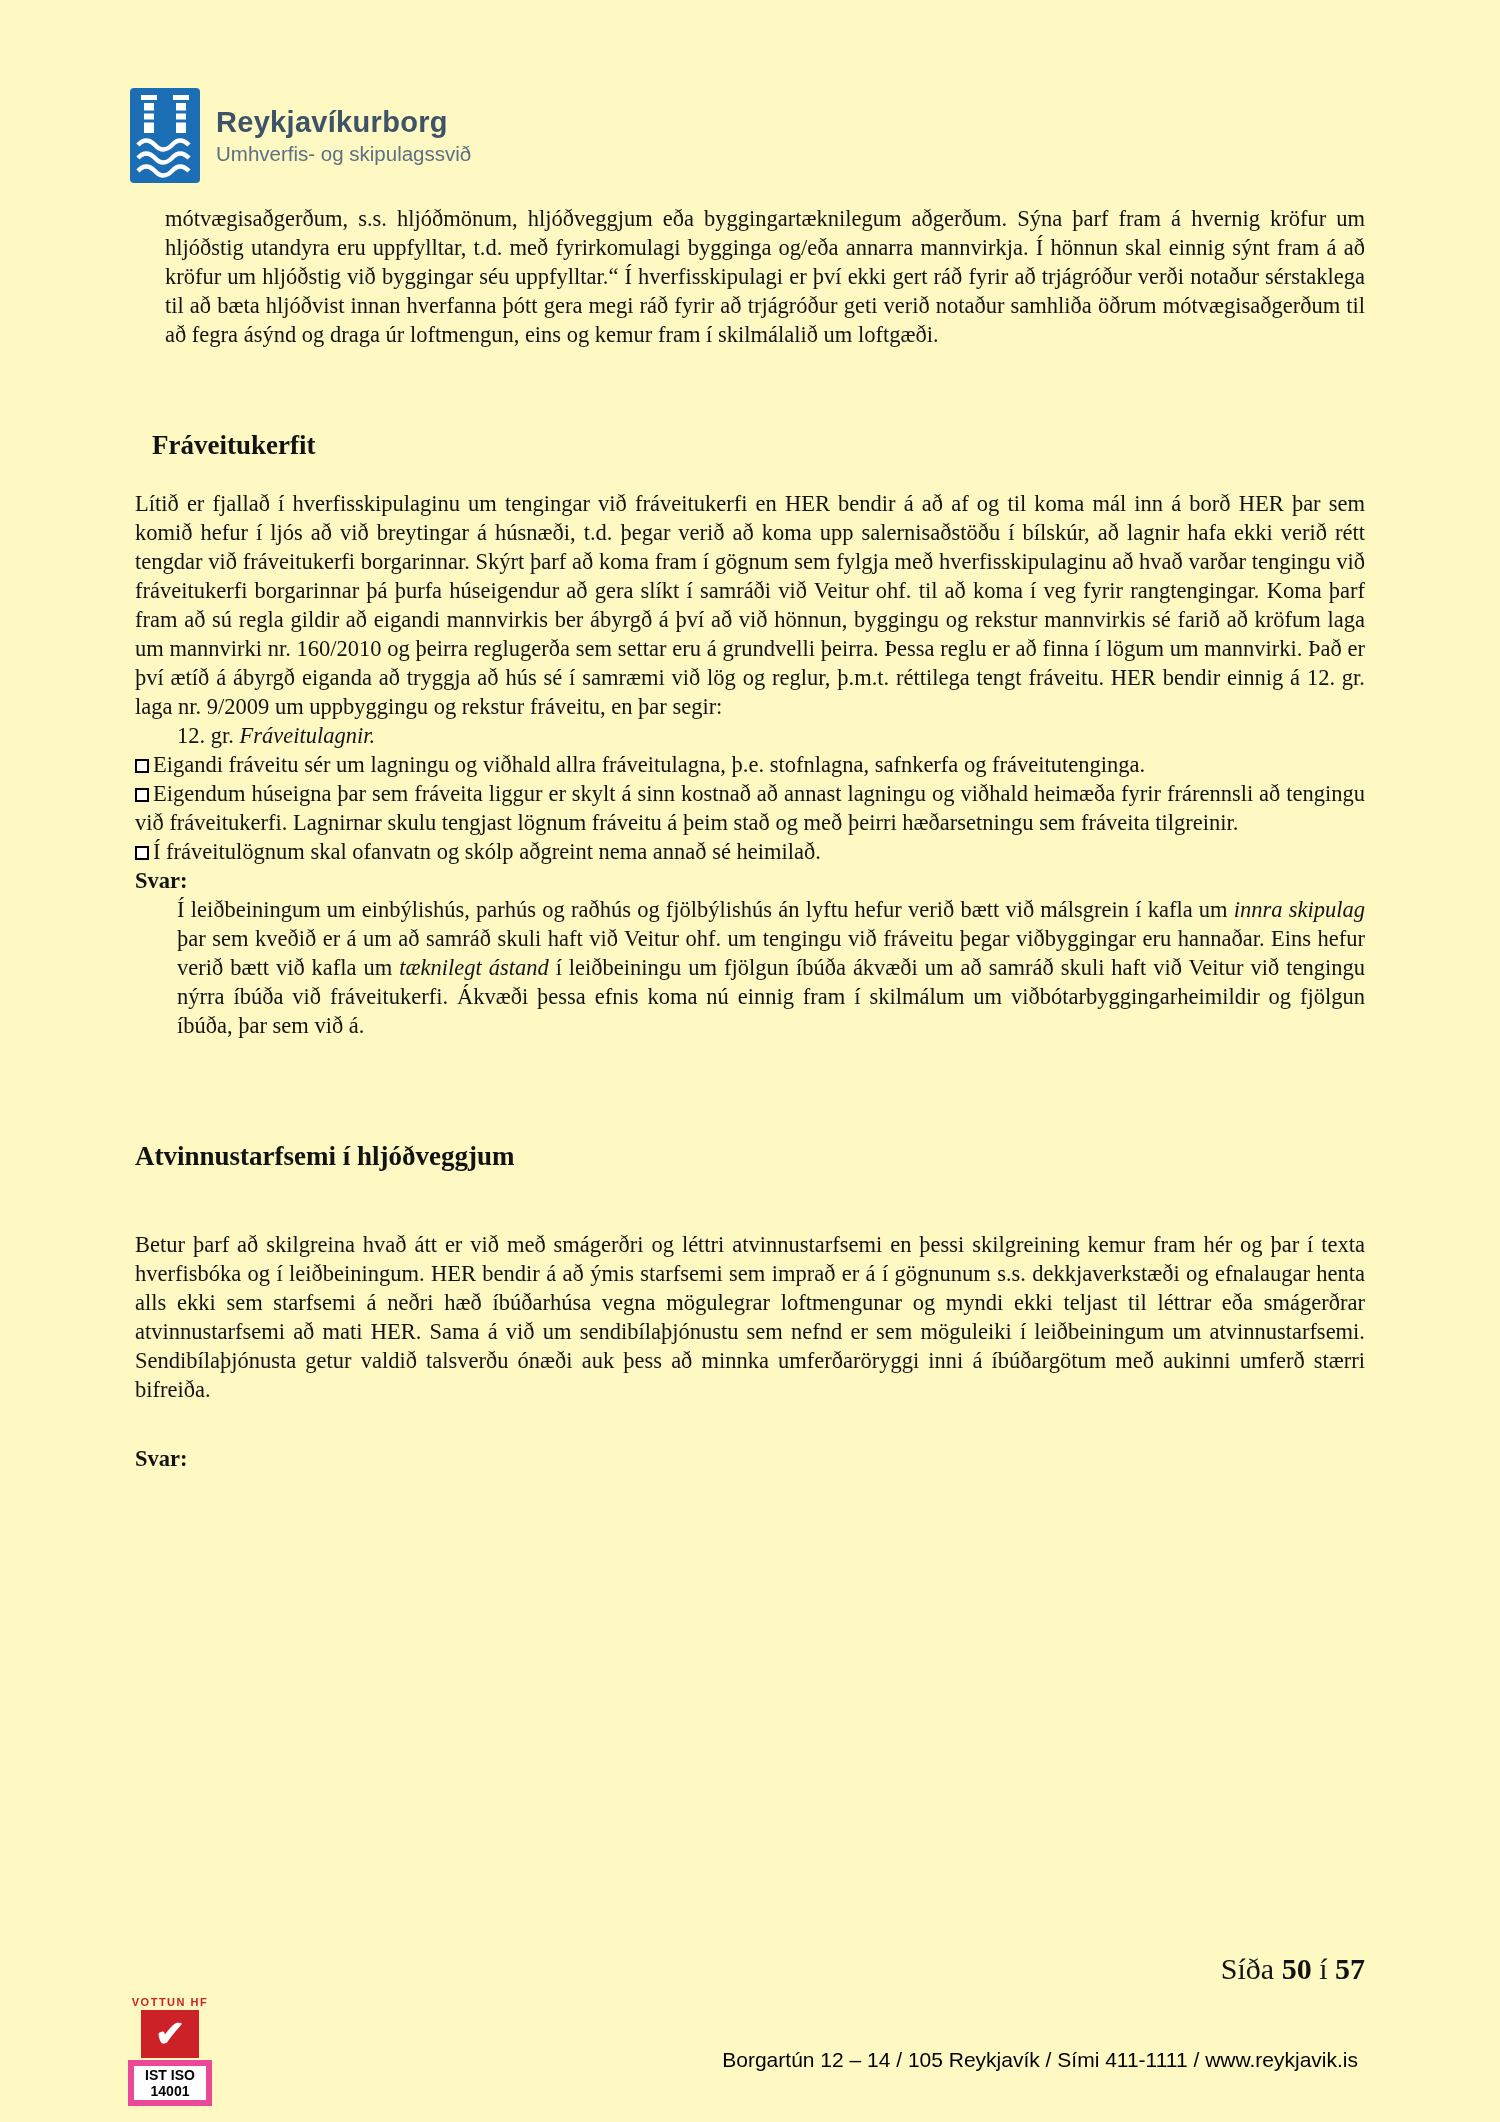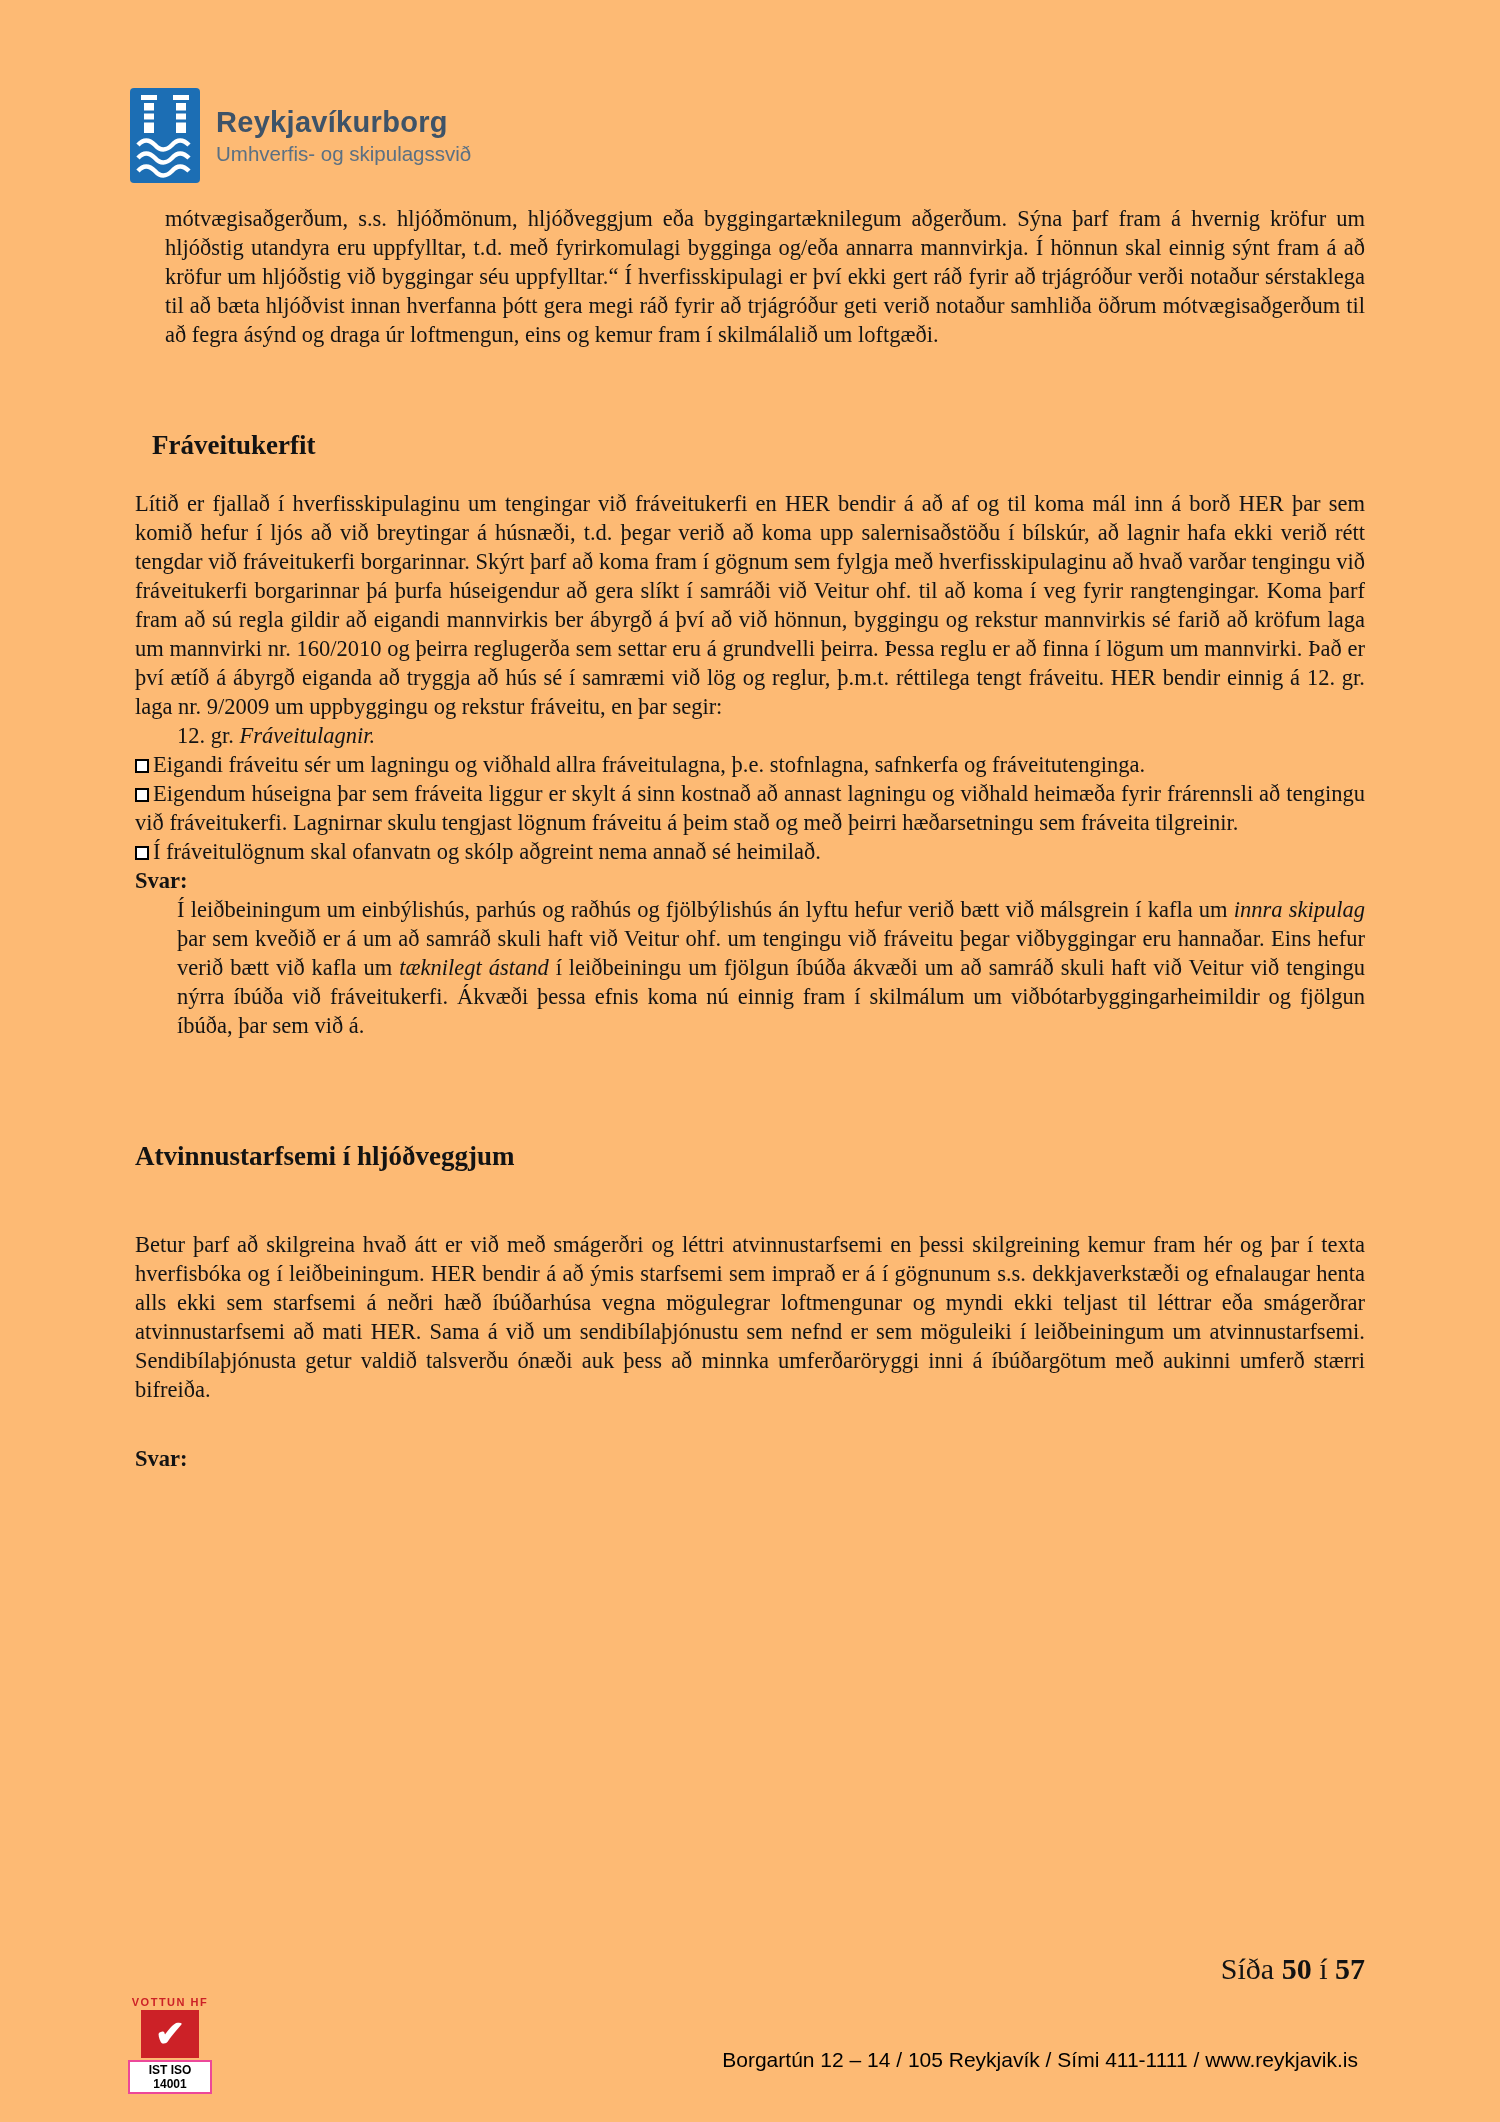--- a/index.html
+++ b/index.html
@@ -1,18 +1,18 @@
 <!DOCTYPE html>
 <html><head>
 <meta charset="utf-8">
 <style>
   * { margin:0; padding:0; box-sizing:border-box; }
   html,body { background:#ffffff; }
   .page {
-    position:relative; width:1500px; height:2122px; background:#fdba74;
+    position:relative; width:1500px; height:2122px; background:#fef9c3;
     overflow:hidden; font-family:"Liberation Serif", serif; color:#131313;
     margin:0 auto;
   }
 
   
   .header { position:absolute; top:88px; left:130px; display:flex; align-items:center; gap:16px;
             font-family:"Liberation Sans", sans-serif; }
   .logo { width:70px; height:95px; flex:0 0 auto; }
   .org-name { font-size:29px; font-weight:bold; color:#3e5368; letter-spacing:.3px; }
   .org-dept { font-size:20.5px; color:#5b7083; margin-top:3px; }
@@ -37,21 +37,21 @@
 
   
   .page-number { position:absolute; top:1952px; right:135px; font-size:30px; text-align:right; }
   .page-number b { font-weight:bold; }
   .cert { position:absolute; left:128px; top:1996px; width:84px; text-align:center;
           font-family:"Liberation Sans", sans-serif; }
   .cert-top { color:#cc2127; font-size:11px; font-weight:bold; letter-spacing:1.5px; }
   .cert-mark { width:58px; height:48px; background:#cc2127; margin:2px auto 2px auto;
                display:flex; align-items:center; justify-content:center;
                color:#ffffff; font-size:36px; font-weight:bold; line-height:1; }
-  .cert-bottom { display:inline-block; border:2px solid #ec4899; font-size:12px;
+  .cert-bottom { display:inline-block; border:6px solid #ec4899; font-size:14px;
                  font-weight:bold; padding:1px 3px; background:#fff; color:#000; }
   .address { position:absolute; top:2048px; right:142px; text-align:right;
              font-family:"Liberation Sans", sans-serif; font-size:21px; color:#000; }
 </style>
 </head>
 <body>
 
 <div class="page">
 
   <div class="header">

